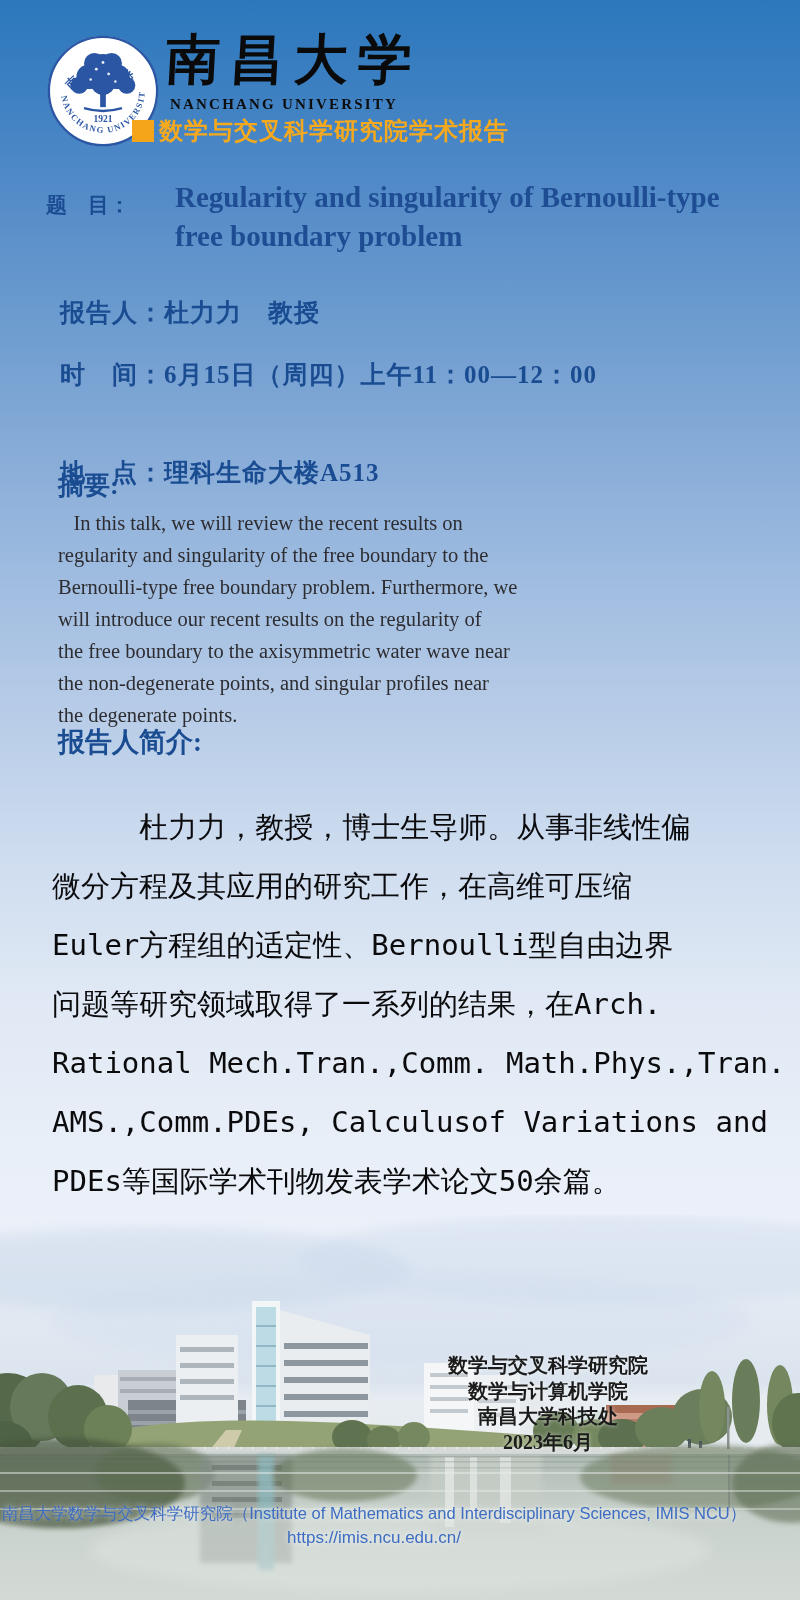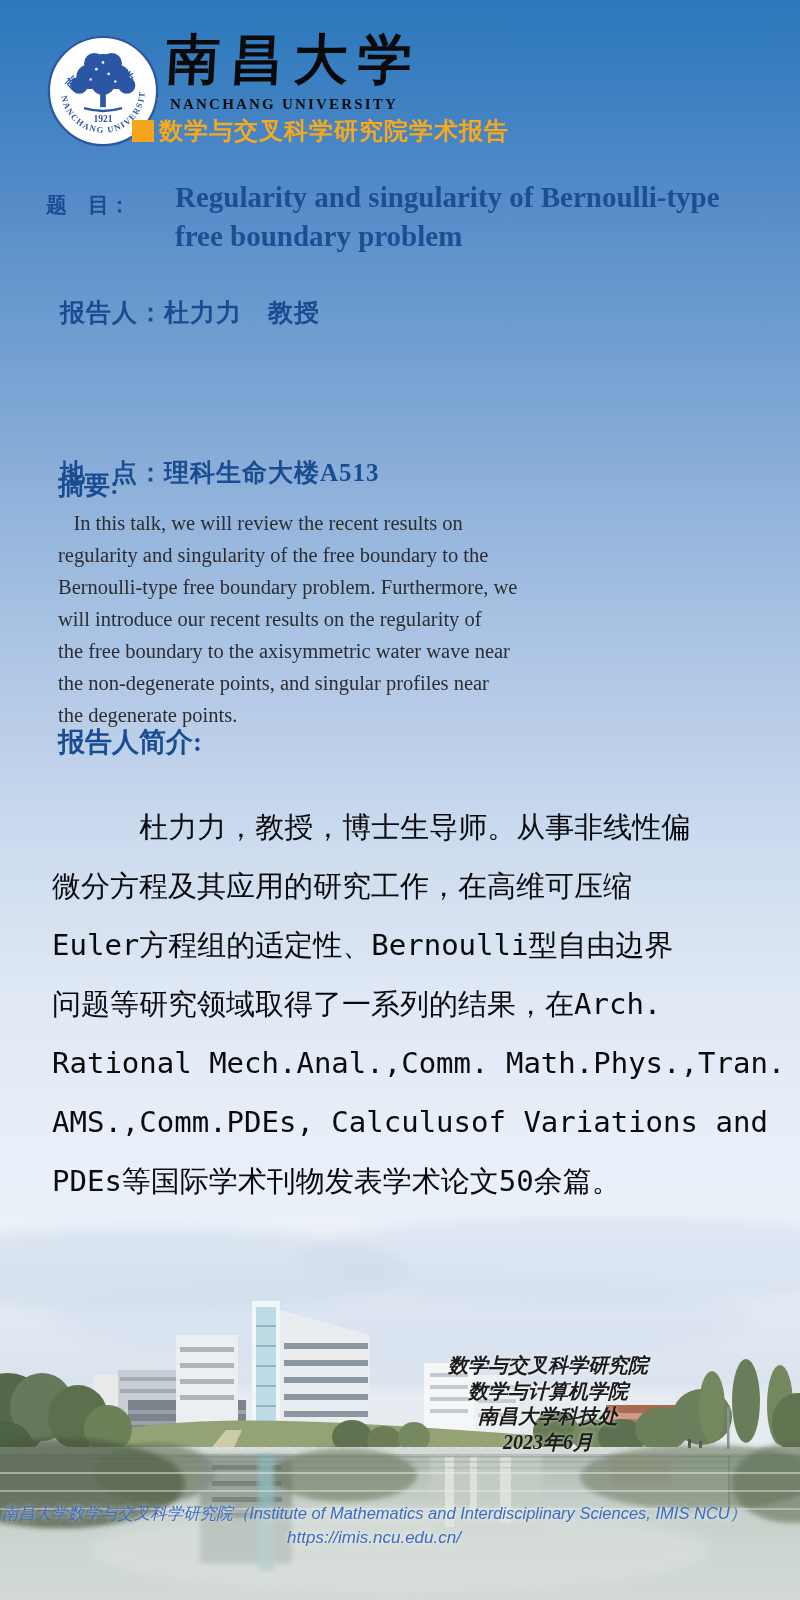--- a/index.html
+++ b/index.html
@@ -31,21 +31,21 @@
   .row-speaker{top:298px;} .row-time{top:360px;} .row-venue{top:422px;margin-top:36px;}
   .abstract-label{left:58px;top:470px;font-size:26px;line-height:32px;}
   .abstract-body{left:58px;top:507px;
     font-family:Liberation Serif, serif;
     font-size:20.5px;line-height:32px;color:#2d2d31;white-space:pre;}
   .bio-label{left:58px;top:725px;font-size:27px;line-height:34px;}
   .bio-body{left:52px;top:798px;
     font-family:"DejaVu Sans Mono","Liberation Mono",monospace;
     font-size:29px;line-height:59px;color:#0b0b0d;white-space:pre;}
   
-  .photo{left:0;top:1215px;width:748px;height:385px;font-style:italic;}
+  .photo{left:0;top:1215px;width:748px;height:385px;}
   .photo svg{display:block;}
   .signature{right:45px;top:138px;width:310px;text-align:center;
     font-family:"Liberation Serif","DejaVu Serif",serif;font-weight:700;
     font-size:20px;line-height:25.5px;color:#1b1b1b;white-space:pre-line;
     text-shadow:0 0 4px rgba(255,255,255,.55);}
   .photo-footer{left:0;right:0;top:286px;text-align:center;color:#3d6cc2;
     font-family:"Liberation Sans","DejaVu Sans",sans-serif;
     text-shadow:0 0 6px rgba(255,255,255,.85);}
   .footer-l1{font-size:16.5px;line-height:24px;}
   .footer-l2{font-size:17px;line-height:26px;}
@@ -96,37 +96,38 @@
   <div class="abs banner">
     <span class="banner-sq"></span>
     <span class="banner-label">数学与交叉科学研究院学术报告</span>
   </div>
 
   <div class="abs blue-kai title-label">题　目：</div>
   <div class="abs title-text">Regularity and singularity of Bernoulli-type
 free boundary problem</div>
 
   <div class="abs blue-kai info-row row-speaker">报告人：杜力力　教授</div>
+  <div class="abs blue-kai info-row row-time">时　间：6月15日（周四）上午11：00—12：00</div>
   <div class="abs blue-kai info-row row-venue">地　点：理科生命大楼A513</div>
 
   <div class="abs blue-kai abstract-label">摘要:</div>
   <div class="abs abstract-body">   In this talk, we will review the recent results on
 regularity and singularity of the free boundary to the
 Bernoulli-type free boundary problem. Furthermore, we
 will introduce our recent results on the regularity of
 the free boundary to the axisymmetric water wave near
 the non-degenerate points, and singular profiles near
 the degenerate points.</div>
 
   <div class="abs blue-kai bio-label">报告人简介:</div>
   <div class="abs bio-body">     杜力力，教授，博士生导师。从事非线性偏
 微分方程及其应用的研究工作，在高维可压缩
 Euler方程组的适定性、Bernoulli型自由边界
 问题等研究领域取得了一系列的结果，在Arch.
-Rational Mech.Anal.,Comm. Math.Phys.,Tran.
+Rational Mech.Tran.,Comm. Math.Phys.,Tran.
 AMS.,Comm.PDEs, Calculusof Variations and
 PDEs等国际学术刊物发表学术论文50余篇。</div>
 
   <div class="abs photo">
     <svg width="800" height="385" viewBox="0 0 800 385">
       <defs>
         <linearGradient id="skyG" x1="0" y1="0" x2="0" y2="1">
           <stop offset="0" stop-color="#ecf1f9"></stop>
             <stop offset="0.35" stop-color="#e3eaf3"></stop>
           <stop offset="0.7" stop-color="#dbe4ee"></stop>

